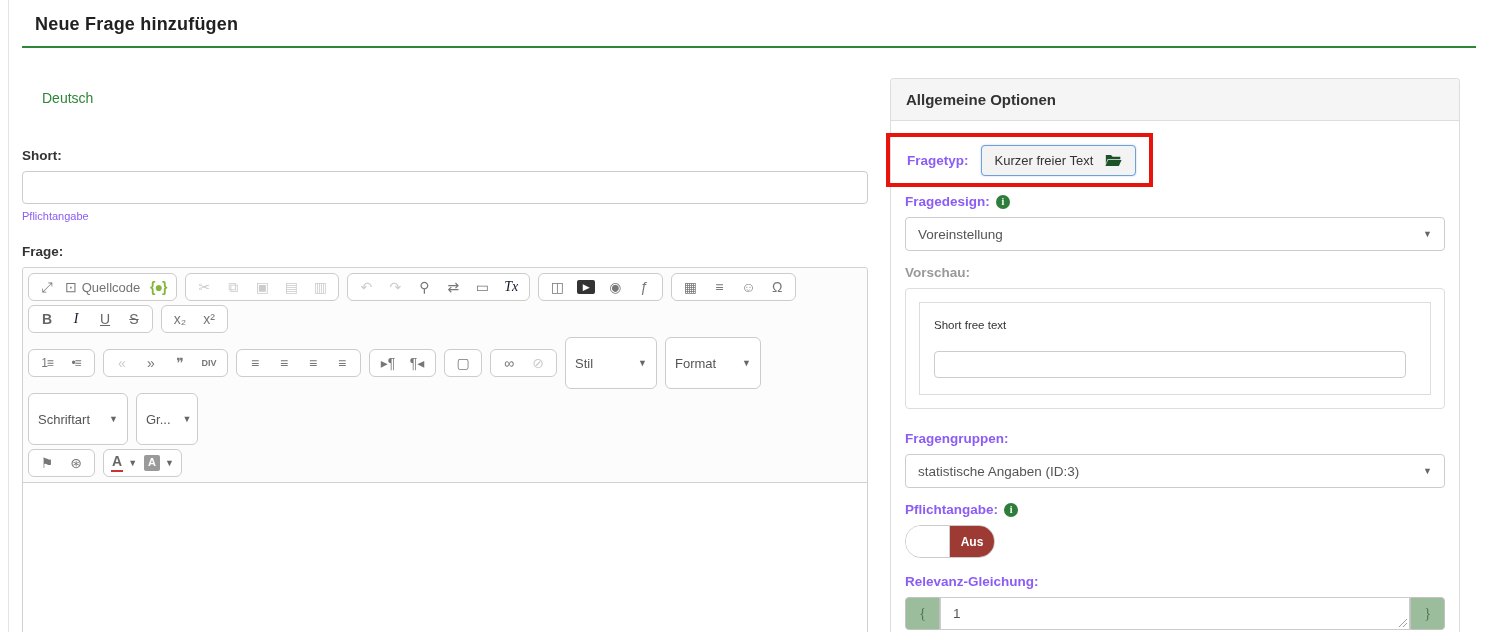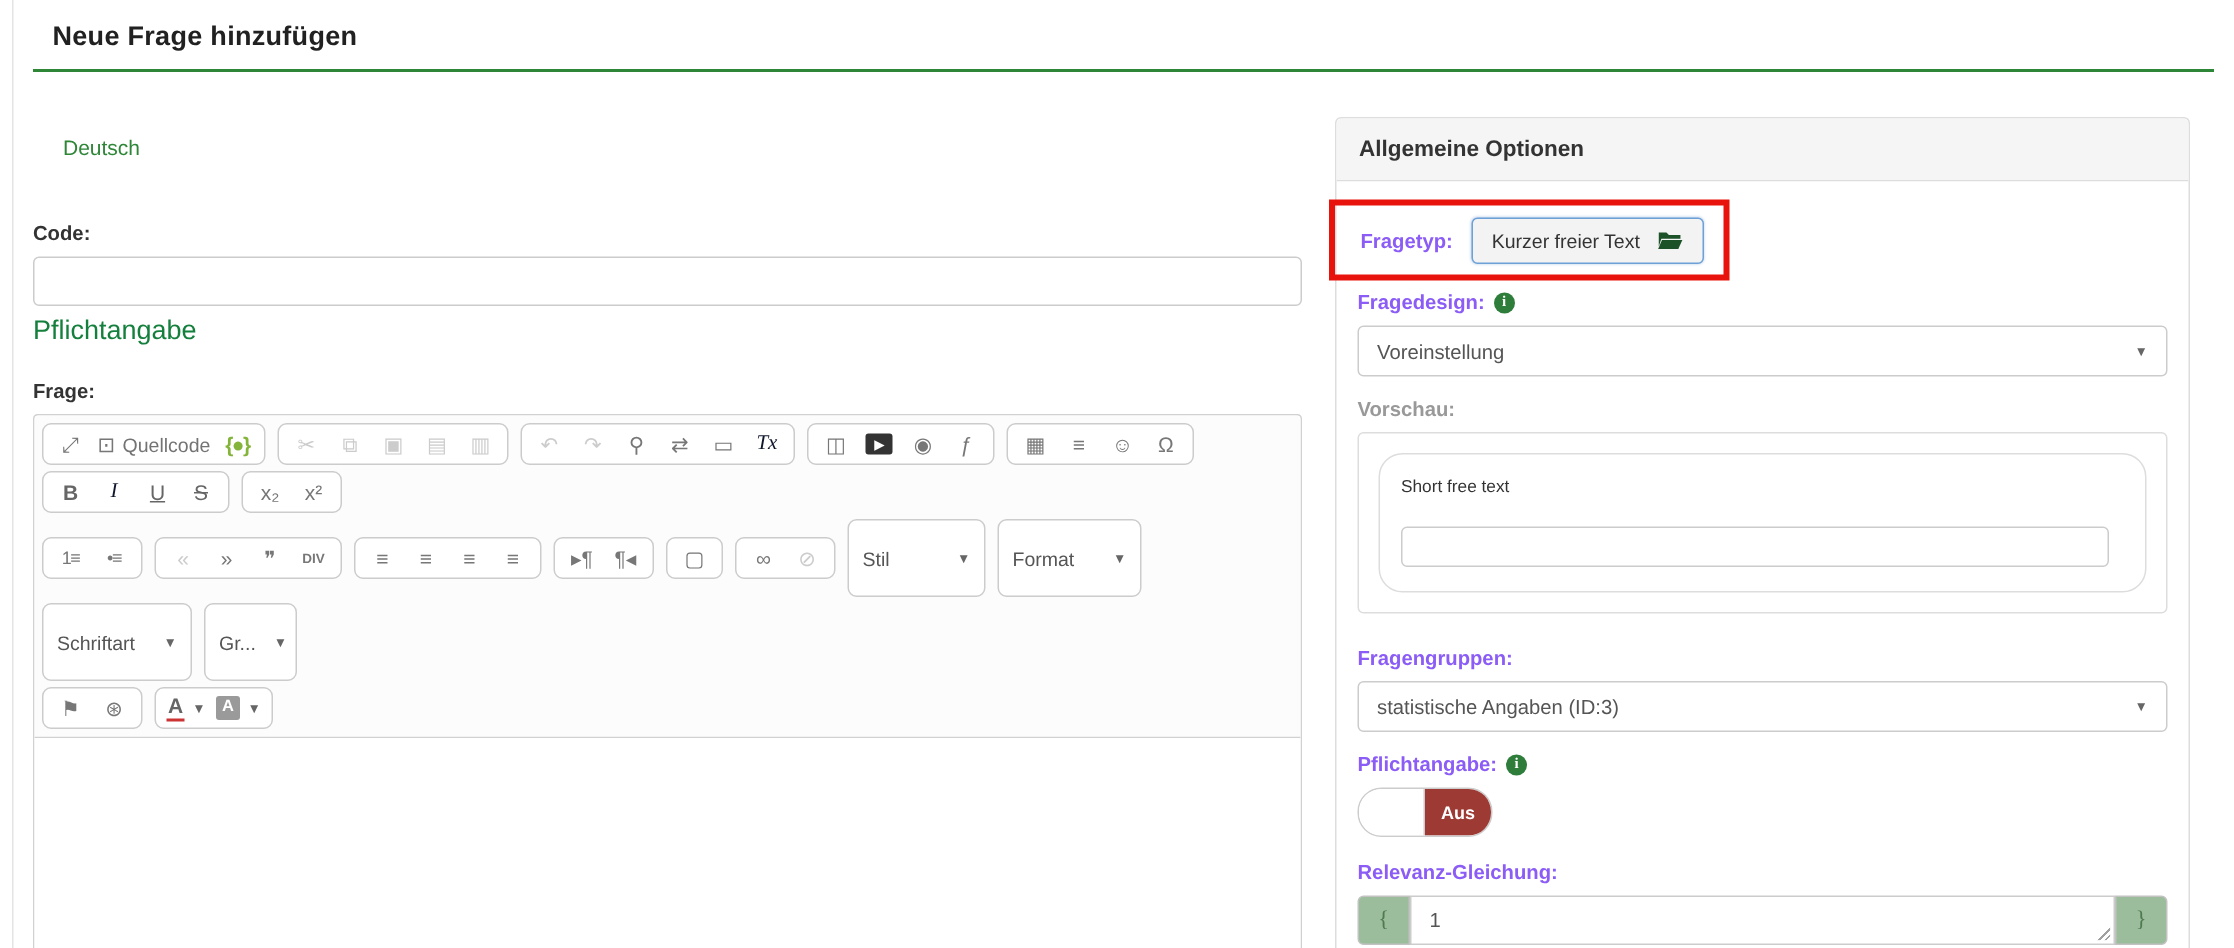--- a/index.html
+++ b/index.html
@@ -19,21 +19,21 @@
   
   .tabs{display:flex;align-items:stretch;height:40px;margin-bottom:30px}
   .tab-active{width:185px;border:1px solid #ddd;border-bottom:none;border-radius:4px 4px 0 0;
     display:flex;align-items:center;justify-content:center;font-size:14px;color:#555;background:#fff}
   .tab-link{display:flex;align-items:center;padding:0 16px;margin-left:4px;color:#2e8637;font-size:14px;cursor:pointer}
 
   
   .field-label{font-weight:700;font-size:13.5px;margin:0 0 8px 0;color:#333}
   .text-input{box-sizing:border-box;width:100%;height:33px;border:1px solid #ccc;border-radius:4px;
     padding:0 12px;font-size:13.5px;color:#555;outline:none}
-  .hint{color:#15803d;font-size:18px;margin:6px 0 0 0}
+  .hint{color:#8b5cf6;font-size:11px;margin:6px 0 0 0}
   .sp22{height:22px}
 
   
   .cke{border:1px solid #d1d1d1;border-radius:3px;margin-top:2px}
   .cke-top{padding:3px 4px;background:#fcfcfc;border-bottom:1px solid #d1d1d1;border-radius:3px 3px 0 0}
   .tb-row{display:flex;flex-wrap:wrap;align-items:center}
   .tb-group{display:inline-flex;align-items:center;border:1px solid #ccc;border-radius:6px;background:#fff;
     margin:2px 7px 2px 1px;padding:2px 4px;gap:1px}
   .tb-btn{min-width:22px;height:22px;display:inline-flex;align-items:center;justify-content:center;
     font-size:14px;color:#777;padding:0 3px;border-radius:3px;cursor:pointer;line-height:1;gap:5px}
@@ -72,21 +72,21 @@
     border-radius:4px;background:#f3f3f3;font-size:13px;color:#333;cursor:pointer;
     box-shadow:0 0 2px rgba(90,140,200,.45)}
   .label-row{display:flex;align-items:center;gap:6px;margin:4px 0 8px 0}
   .info-dot{display:inline-block;width:14px;height:14px;border-radius:50%;background:#2e7d3b;color:#fff;
     font-size:10px;font-weight:700;text-align:center;line-height:14px;font-family:"Liberation Serif",serif}
   .sel{border:1px solid #ccc;border-radius:4px;height:32px;display:flex;align-items:center;
     justify-content:space-between;padding:0 12px;font-size:13.5px;color:#555;background:#fff;
     margin:0 0 14px 0;cursor:pointer}
   .muted{color:#999}
   .preview-outer{border:1px solid #ddd;border-radius:4px;padding:13px;margin:2px 0 22px 0}
-  .preview-inner{border:1px solid #ddd;border-radius:16px;padding:14px 14px 16px 14px}
+  .preview-inner{border:1px solid #ddd;border-radius:0;padding:14px 14px 16px 14px}
   .preview-q{font-size:11.5px;color:#333;margin:2px 0 20px 0}
   .preview-input{box-sizing:border-box;height:27px;border:1px solid #ccc;border-radius:4px;width:98%;
     font-size:12px;padding:0 8px;color:#555;outline:none}
   .switch{width:88px;height:31px;border:1px solid #ccc;border-radius:16px;display:flex;overflow:hidden;
     margin:2px 0 16px 0;cursor:pointer}
   .switch-knob{flex:1;background:#fff;border-right:1px solid #ccc}
   .switch-state{width:44px;background:#9d3a33;color:#fff;font-weight:700;font-size:12px;
     display:flex;align-items:center;justify-content:center}
   .igroup{display:flex;margin-top:2px}
   .igroup .addon{width:33px;background:#9cbd9c;border:1px solid #c2c2c2;display:flex;align-items:center;
@@ -108,21 +108,21 @@
   <h1 class="page-title">Neue Frage hinzufügen</h1>
   <div class="green-rule"></div>
 
   <div class="columns">
 
     <div class="col-left">
       <div class="tabs">
         <div class="tab-link">Deutsch</div>
       </div>
 
-      <div class="field-label">Code:</div>
+      <div class="field-label">Short:</div>
       <input class="text-input" type="text" value="" style="">
       <div class="hint">Pflichtangabe</div>
 
       <div class="sp22"></div>
       <div class="field-label">Frage:</div>
 
       <div class="cke">
         <div class="cke-top" id="toolbar-root">
             <div class="tb-row">
               <span class="tb-group">

